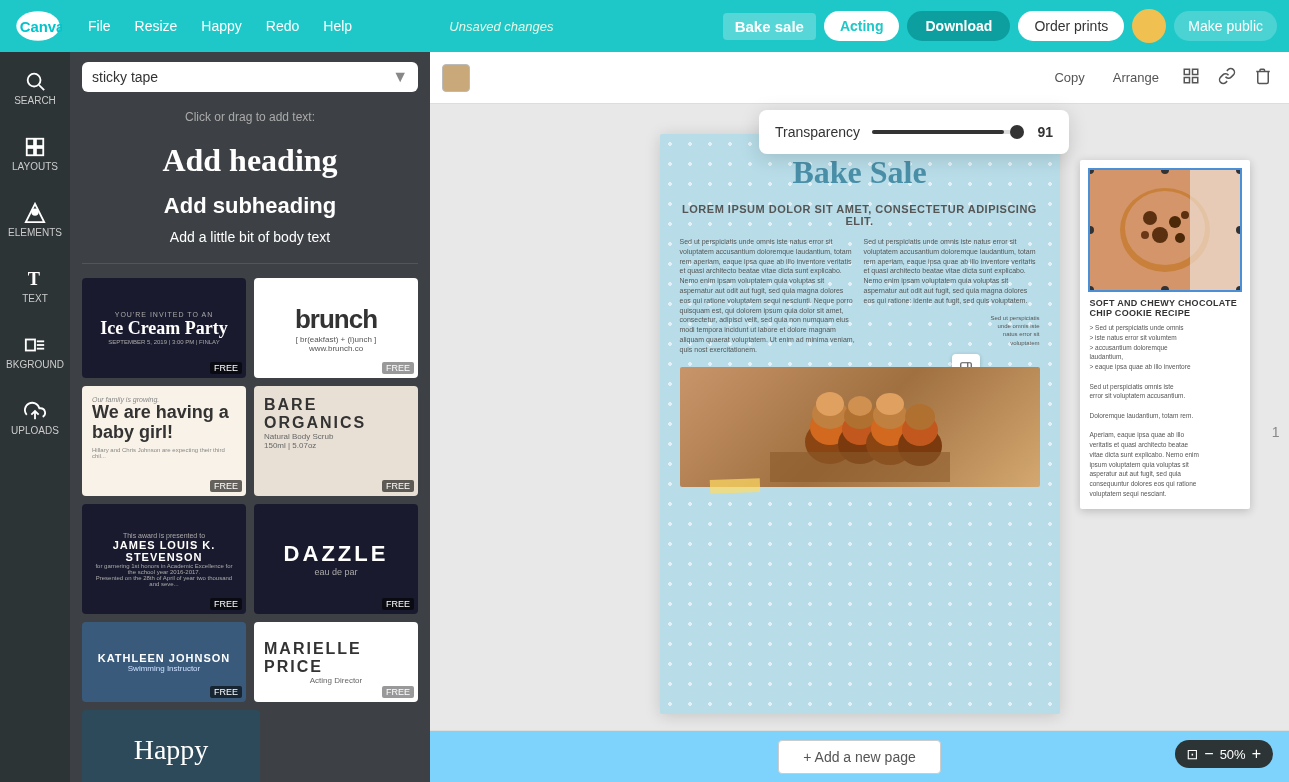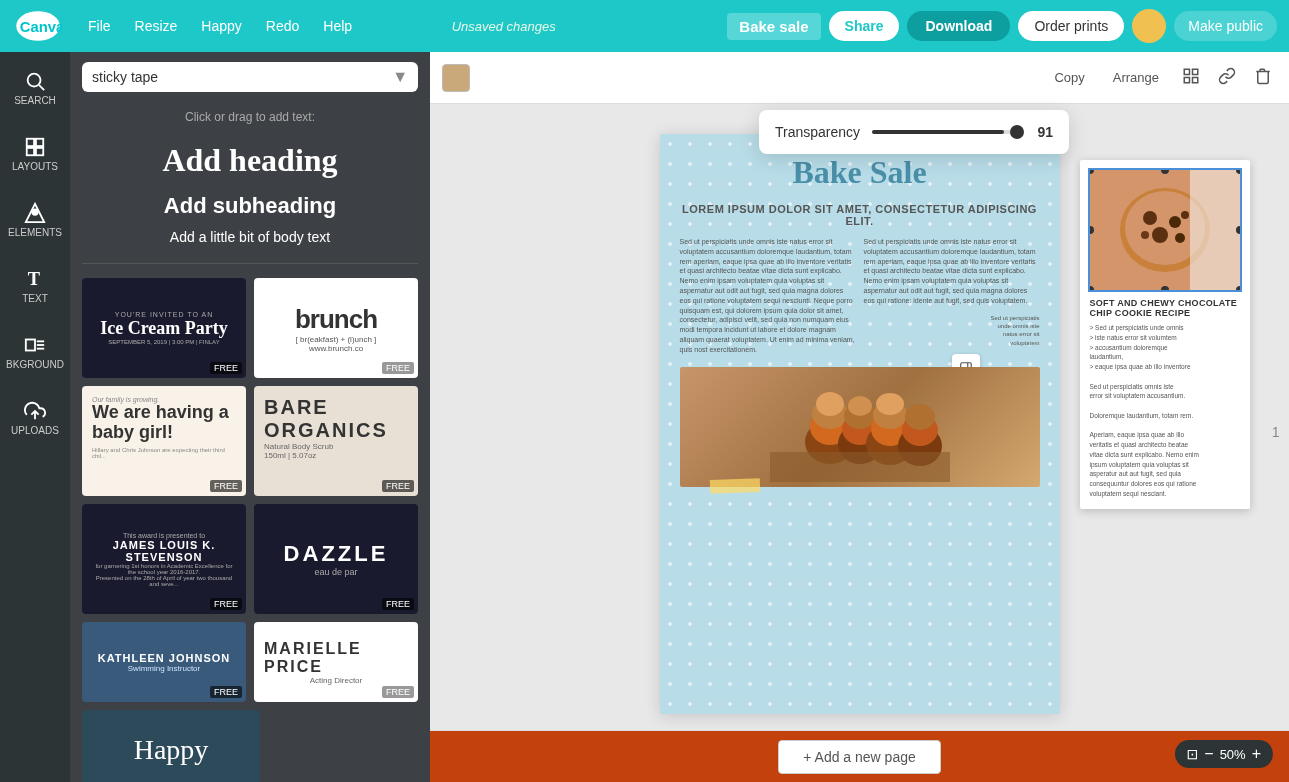--- a/index.html
+++ b/index.html
@@ -172,21 +172,21 @@
 
     .canvas-inner { position: relative; z-index: 2; padding: 20px; }
     .bake-sale-title { text-align: center; font-family: cursive; font-size: 32px; color: #4a8fa8; font-weight: bold; margin-bottom: 12px; }
     .lorem-heading { text-align: center; font-size: 11px; font-weight: bold; color: #555; margin-bottom: 10px; letter-spacing: 0.5px; }
 
     .content-columns { display: flex; gap: 8px; margin-bottom: 12px; }
     .content-col { flex: 1; font-size: 7px; color: #555; line-height: 1.4; }
 
     
     .canvas-bottom {
-      height: 52px; background: #c2410c; border-top: 1px solid #ddd;
+      height: 52px; background: #7dd3fc; border-top: 1px solid #ddd;
       display: flex; align-items: center; justify-content: center; gap: 8px;
     }
     .add-page-btn {
       border: 1px solid #ccc; background: white; color: #555;
       padding: 8px 24px; border-radius: 4px; cursor: pointer; font-size: 14px;
     }
     .zoom-controls {
       position: absolute; right: 16px; bottom: 14px;
       display: flex; align-items: center; gap: 6px;
       background: #2d3436; border-radius: 20px; padding: 6px 12px; color: white;
@@ -245,21 +245,21 @@
     </svg>
   </div>
   <button class="nav-btn">File</button>
   <button class="nav-btn">Resize</button>
   <button class="nav-btn">Happy</button>
   <button class="nav-btn">Redo</button>
   <button class="nav-btn">Help</button>
   <span class="unsaved">Unsaved changes</span>
   <div class="nav-right">
     <span class="doc-title">Bake sale</span>
-    <button class="share-btn">Share</button>
+    <button class="share-btn">Acting</button>
     <button class="download-btn">Download</button>
     <button class="order-btn">Order prints</button>
     <div class="avatar"></div>
     <button class="make-public-btn">Make public</button>
   </div>
 </nav>
 
 <div class="main-layout">
 
   <div class="icon-bar">
@@ -344,21 +344,21 @@
         </div>
 
         <div class="template-row">
           <div class="template-item template-card" style="background:#f9f2e8; padding:10px; min-height:110px;">
             <div style="font-size:7px;color:#888;font-style:italic;">Our family is growing.</div>
             <div style="font-size:18px;font-weight:900;color:#333;line-height:1.1;">We are having a baby girl!</div>
             <div style="font-size:6px;color:#888;margin-top:4px;">Hillary and Chris Johnson are expecting their third chil...</div>
             <span class="free-badge">FREE</span>
           </div>
           <div class="template-item template-card" style="background:#e8e0d5; padding:10px; min-height:110px;">
-            <div style="font-size:20px;font-weight:900;color:#333;letter-spacing:2px;">BARE ORGANICS</div>
+            <div style="font-size:16px;font-weight:900;color:#333;letter-spacing:2px;">BARE ORGANICS</div>
             <div style="font-size:8px;color:#666;">Natural Body Scrub</div>
             <div style="font-size:8px;color:#666;">150ml | 5.07oz</div>
             <span class="free-badge">FREE</span>
           </div>
         </div>
 
         <div class="template-row">
           <div class="template-item template-card" style="background:#1a1a2e; padding:10px; min-height:110px; display:flex; flex-direction:column; align-items:center; justify-content:center;">
             <div style="font-size:7px;color:#aaa;">This award is presented to</div>
             <div style="font-size:11px;font-weight:bold;color:white;text-align:center;letter-spacing:1px;">JAMES LOUIS K. STEVENSON</div>

